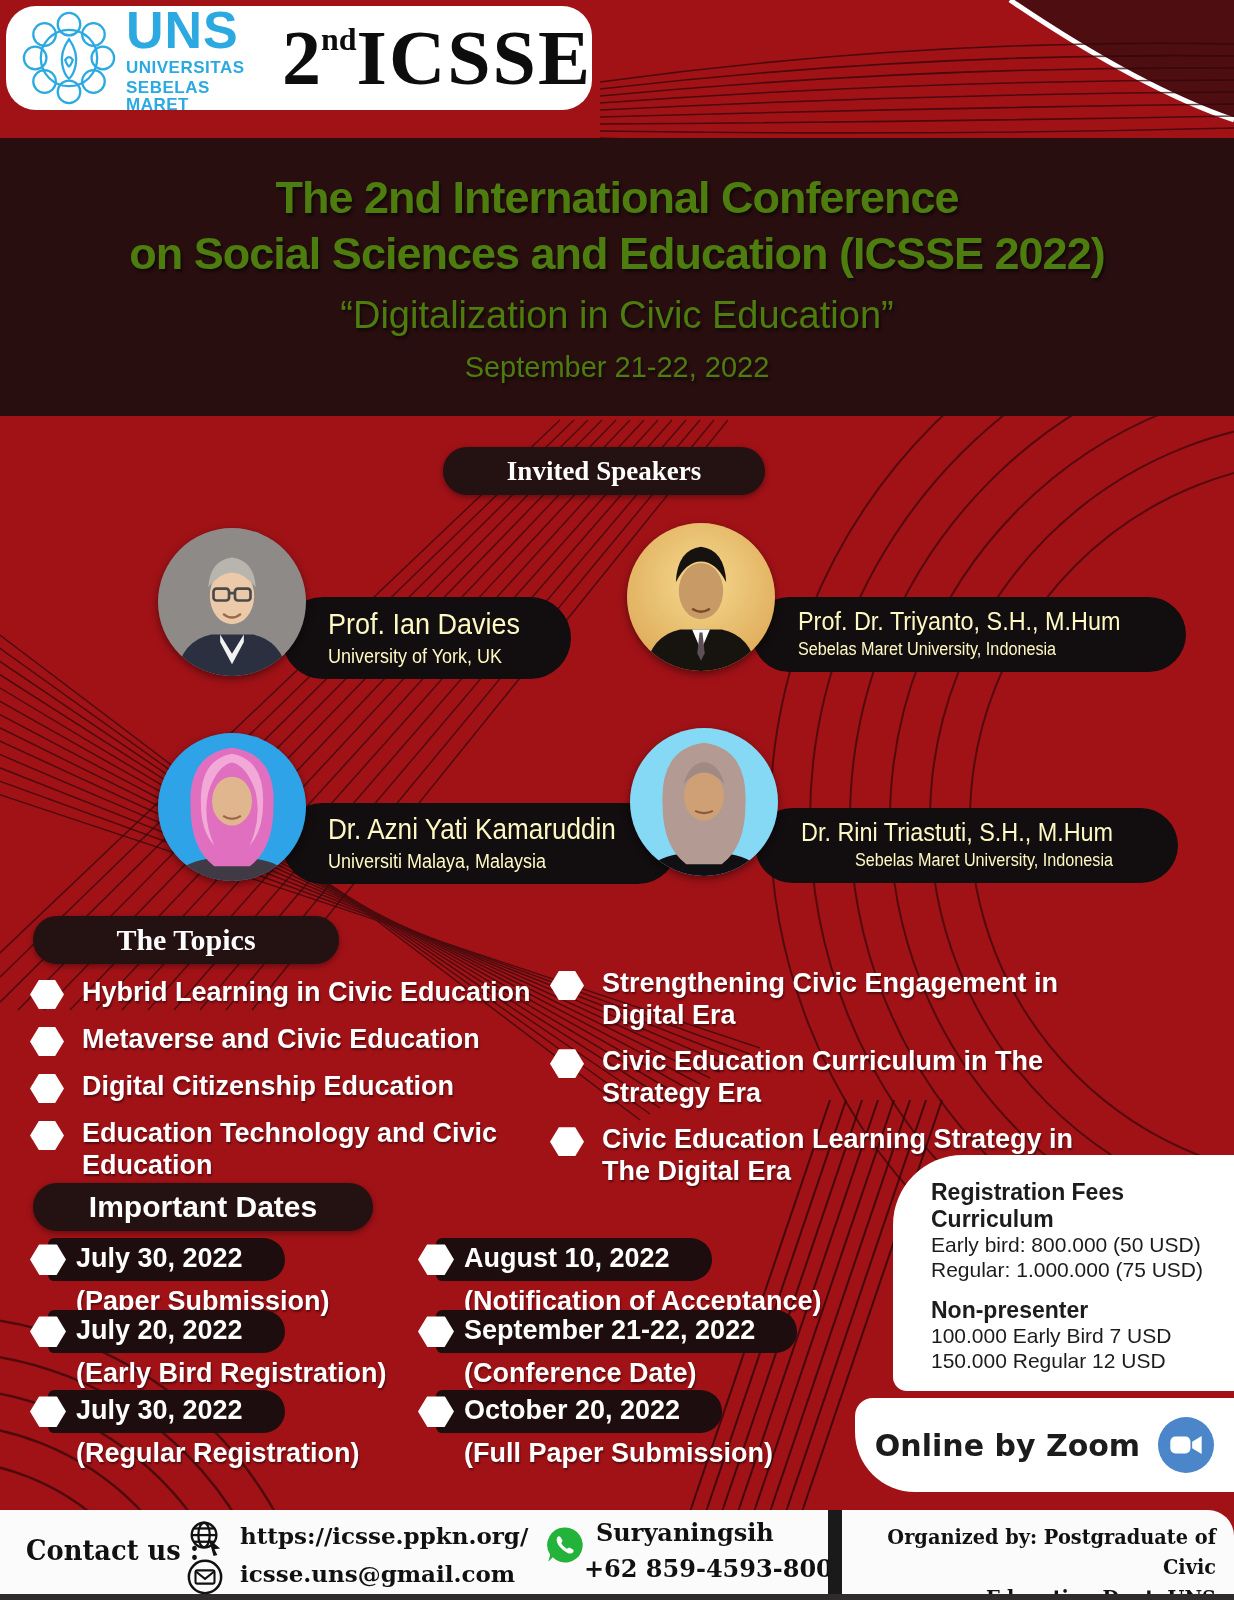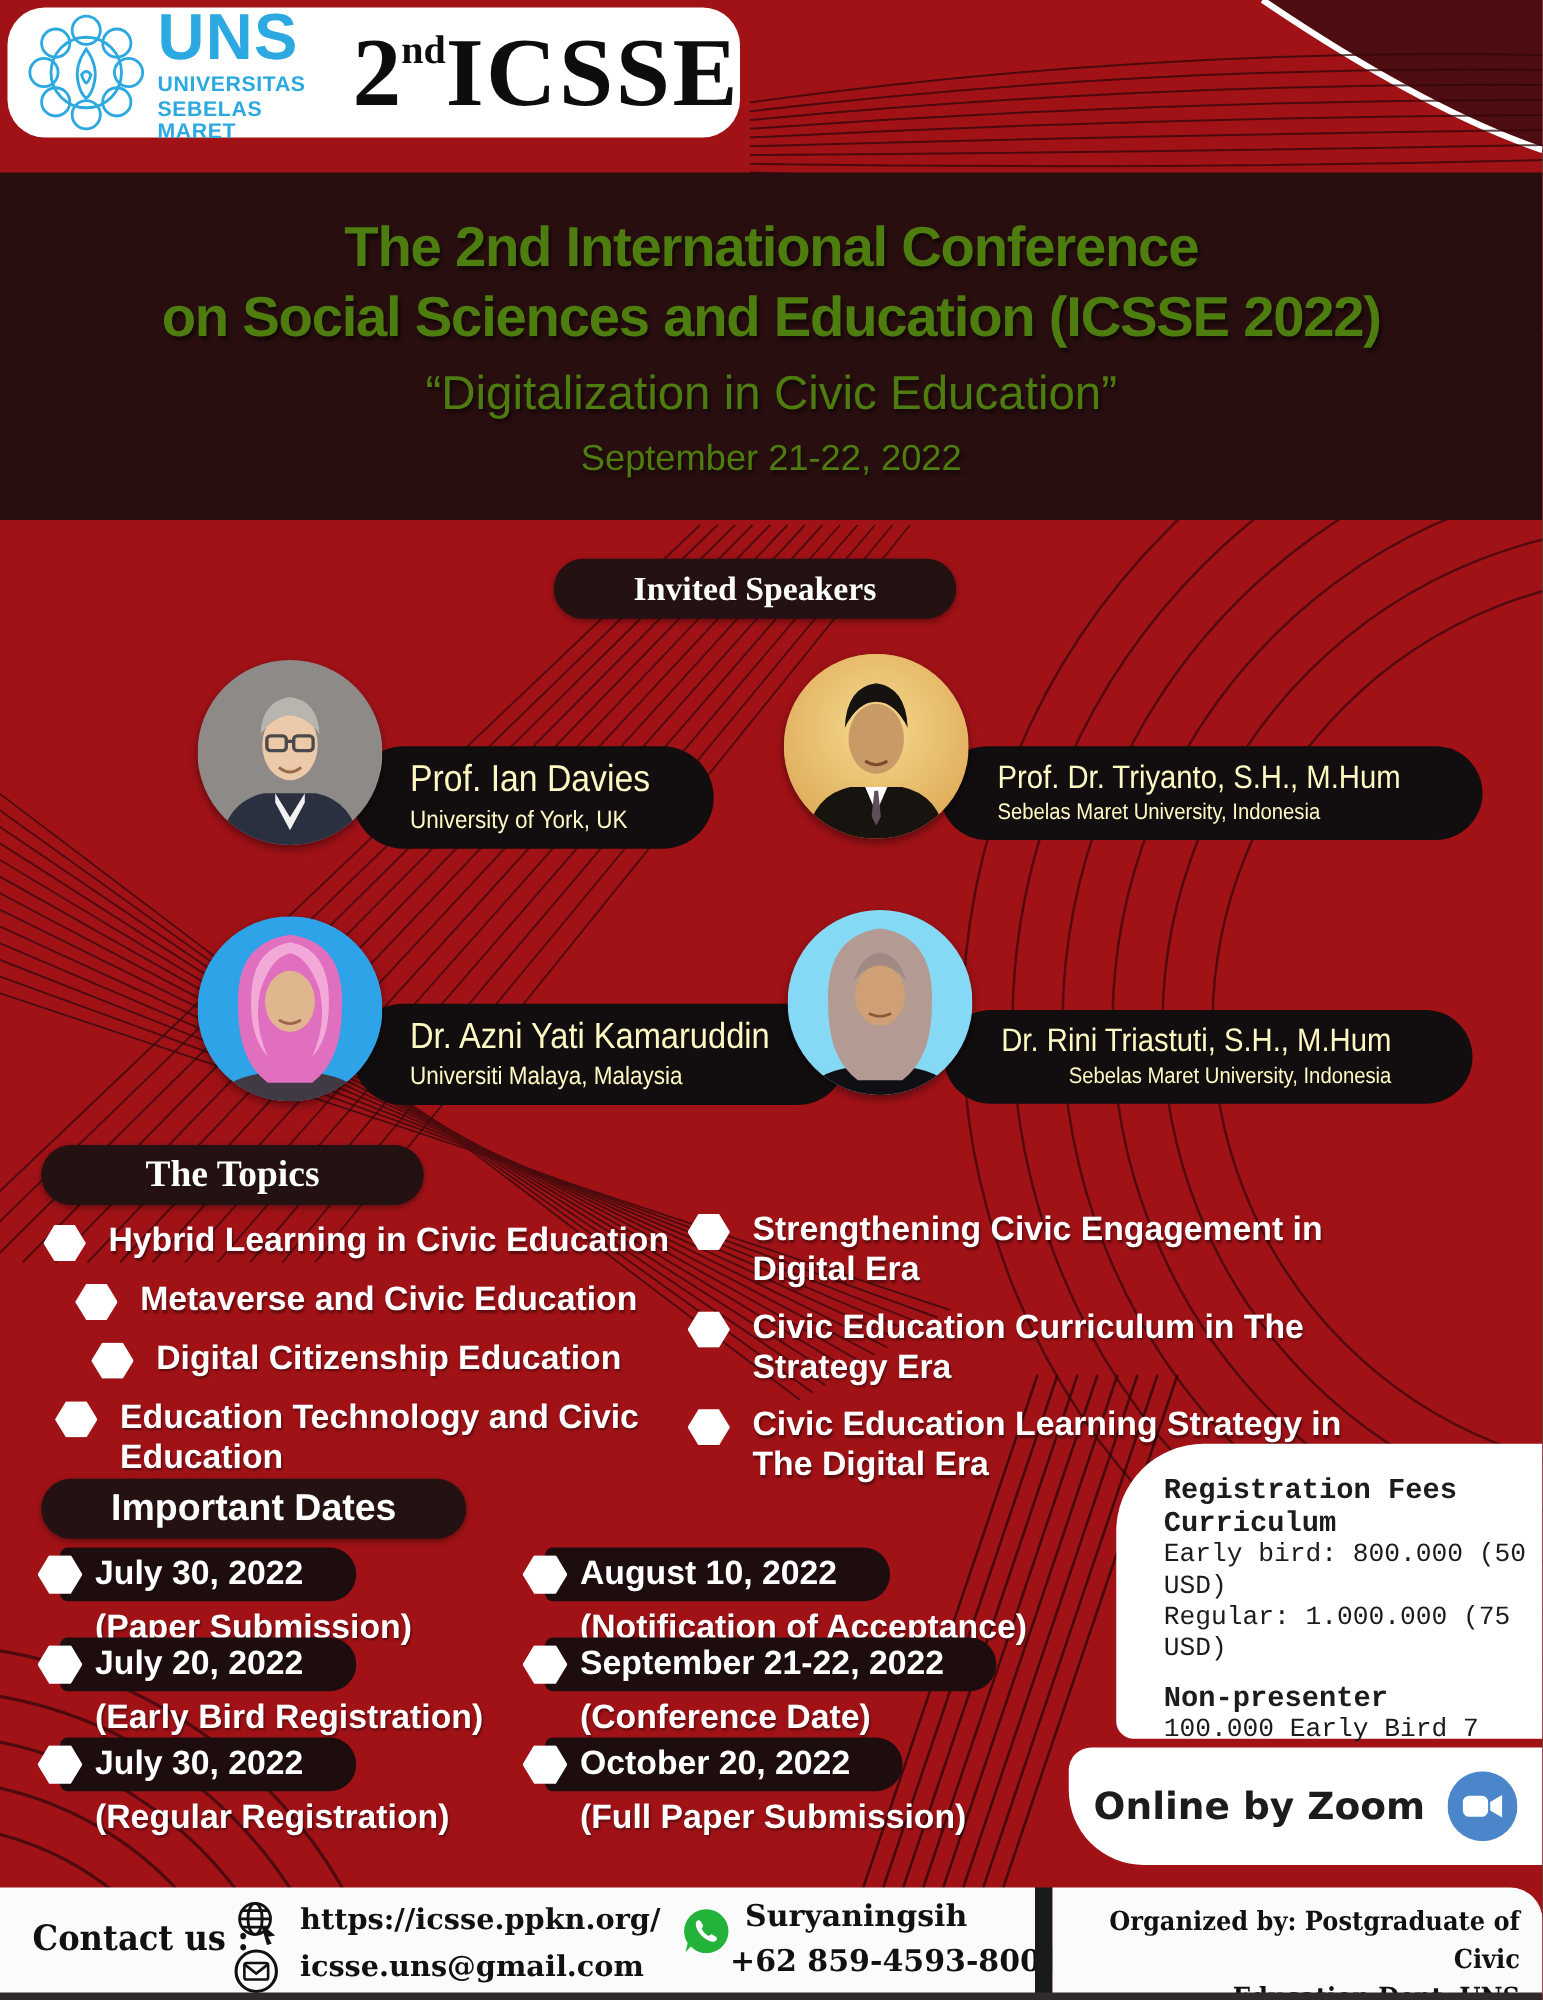--- a/index.html
+++ b/index.html
@@ -56,21 +56,21 @@
   .speaker-affil{font-size:18px;line-height:1.2;margin-top:2px;}
   .photo{position:absolute;width:148px;height:148px;border-radius:50%;overflow:hidden;z-index:4;box-shadow:0 3px 8px rgba(0,0,0,.45);}
   .photo svg{display:block;width:100%;height:100%;}
   #sp1-photo{left:158px;top:528px;} #sp1-pill{left:282px;top:597px;}
   #sp2-photo{left:627px;top:523px;} #sp2-pill{left:752px;top:597px;}
   #sp3-photo{left:158px;top:733px;} #sp3-pill{left:282px;top:803px;}
   #sp4-photo{left:630px;top:728px;} #sp4-pill{left:755px;top:808px;text-align:right;}
 
   
   .topics-col{display:flex;flex-direction:column;gap:15px;}
-  #topics-left{left:30px;top:977px;width:510px;align-items:center;}
+  #topics-left{left:30px;top:977px;width:510px;}
   #topics-right{left:550px;top:968px;width:560px;}
   .topic-item{display:flex;align-items:flex-start;gap:18px;}
   .hex{width:34px;height:29px;background:#fff;flex:0 0 auto;margin-top:3px;
        clip-path:polygon(26% 0%,74% 0%,100% 50%,74% 100%,26% 100%,0% 50%);
        filter:drop-shadow(1px 2px 1px rgba(0,0,0,.4));}
   .topic-text{color:#fff;font-weight:bold;font-size:27px;line-height:1.17;text-shadow:1px 2px 2px rgba(0,0,0,.45);}
 
   
   .date-item{position:absolute;z-index:3;}
   .date-pill{
@@ -85,21 +85,21 @@
   }
   .date-caption{color:#fff;font-weight:bold;font-size:27px;margin:5px 0 0 28px;text-shadow:1px 2px 2px rgba(0,0,0,.45);white-space:nowrap;}
   #d-l1{left:48px;top:1238px;} #d-l2{left:48px;top:1310px;} #d-l3{left:48px;top:1390px;}
   #d-r1{left:436px;top:1238px;} #d-r2{left:436px;top:1310px;} #d-r3{left:436px;top:1390px;}
 
   
   .fees-box{
     left:893px;top:1155px;width:341px;height:236px;background:#fff;
     border-radius:70px 0 0 14px;box-sizing:border-box;
     padding:24px 8px 0 38px;color:#1c1c1c;
-    font-family:Liberation Mono, monospace;font-size:21px;line-height:1.18;
+    font-family:Liberation Sans, sans-serif;font-size:21px;line-height:1.18;
   }
   .fees-bold{font-weight:bold;font-size:23px;}
   .fees-gap{height:14px;}
 
   
   .zoom-box{
     left:855px;top:1398px;width:379px;height:94px;background:#fff;
     border-radius:18px 0 0 60px;display:flex;align-items:center;justify-content:center;gap:18px;
     font-family:"DejaVu Sans",sans-serif;
   }

